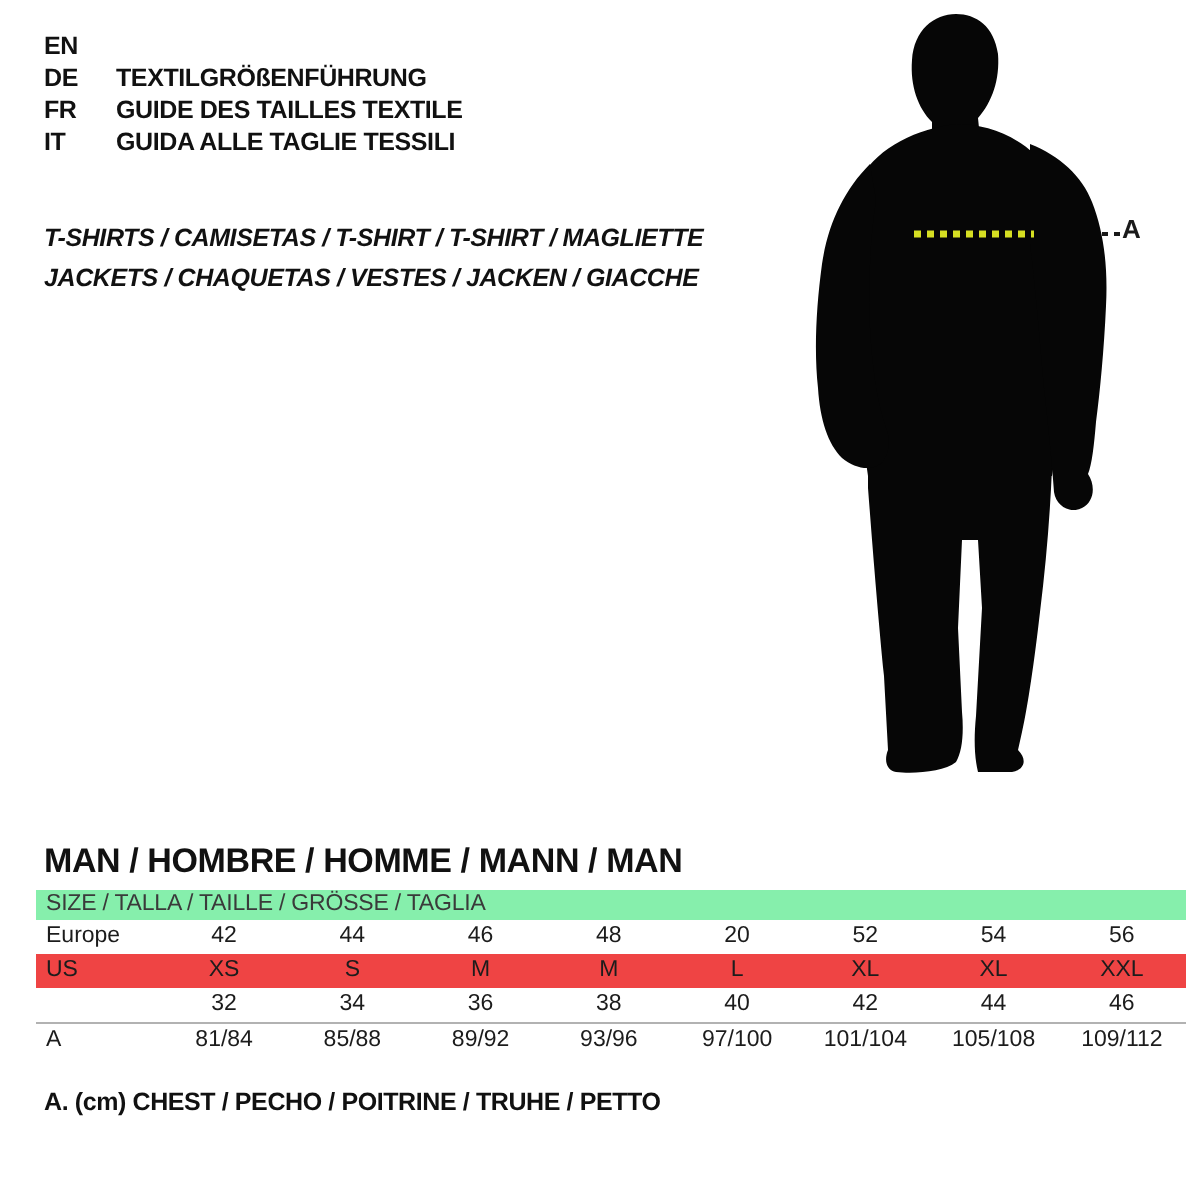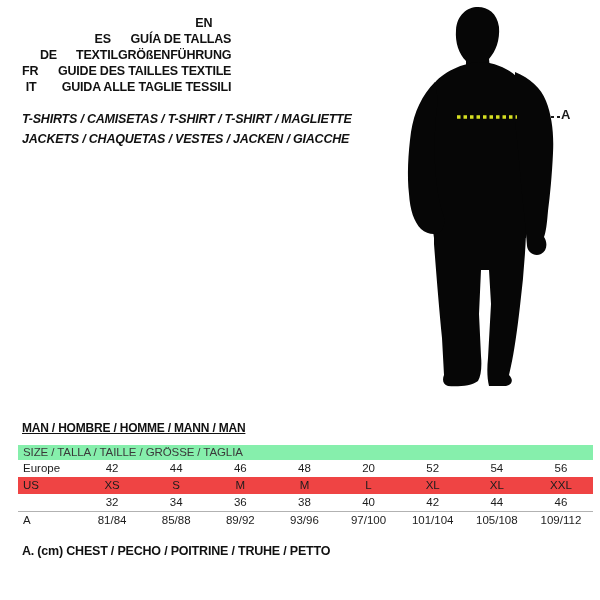--- a/index.html
+++ b/index.html
@@ -4,54 +4,50 @@
 <style>
   * { margin:0; padding:0; box-sizing:border-box; }
   html,body { background:#ffffff; }
   .canvas {
     position:relative; width:600px; height:600px; background:#ffffff;
     font-family:"Liberation Sans","DejaVu Sans",sans-serif; color:#111;
     overflow:hidden;
   }
   
   .lang-block { position:absolute; left:22px; top:15px; }
-  .lang-row { display:flex; line-height:16px; font-size:12.5px; font-weight:700; letter-spacing:-0.2px;justify-content:flex-end; }
+  .lang-row { display:flex; line-height:16px; font-size:12.5px; font-weight:700; letter-spacing:-0.2px; }
   .lang-code { width:36px; }
   
   .cat-block { position:absolute; left:22px; top:109px;font-style:italic; }
   .cat-line { line-height:20px; font-size:12.5px; font-weight:700; letter-spacing:-0.2px; }
   
   .figure-wrap { position:absolute; left:405px; top:4px; width:172px; height:390px; }
   .figure-wrap svg { position:absolute; left:0; top:0; }
   .measure-label { position:absolute; left:156px; top:103px; font-size:13px; font-weight:600; color:#1a1a1a; }
   
-  .section-title { position:absolute; left:22px; top:421px; font-size:12px; font-weight:700; letter-spacing:-0.2px;text-decoration:underline; }
+  .section-title { position:absolute; left:22px; top:421px; font-size:17px; font-weight:700; letter-spacing:-0.2px; }
   
   .size-table { position:absolute; left:18px; top:445px; width:575px; font-size:11.5px; }
   .t-header { height:15px; line-height:15px; background:#86efac; color:#3a3a3a; padding-left:5px; letter-spacing:-0.1px; }
   .t-row { display:flex; height:17px; line-height:17px; color:#1c1c1c;justify-content:center; }
   .t-row.stripe { background:#ef4444; }
   .t-row.topline { border-top:1px solid #b2b2b2; line-height:16px; }
   .t-label { width:62px; padding-left:5px; }
   .t-cell { flex:1; text-align:center; }
   
   .footnote { position:absolute; left:22px; top:544px; font-size:12.5px; font-weight:700; letter-spacing:-0.2px; }
 </style>
 </head>
 <body>
 
 <div class="canvas">
 
   <div class="lang-block">
     <div class="lang-row">
       <span class="lang-code">EN</span>
-    </div>
-    <div class="lang-row">
-      <span class="lang-code">ES</span>
-      <span class="lang-text">GUÍA DE TALLAS</span>
     </div>
     <div class="lang-row">
       <span class="lang-code">DE</span>
       <span class="lang-text">TEXTILGRÖßENFÜHRUNG</span>
     </div>
     <div class="lang-row">
       <span class="lang-code">FR</span>
       <span class="lang-text">GUIDE DES TAILLES TEXTILE</span>
     </div>
     <div class="lang-row">

